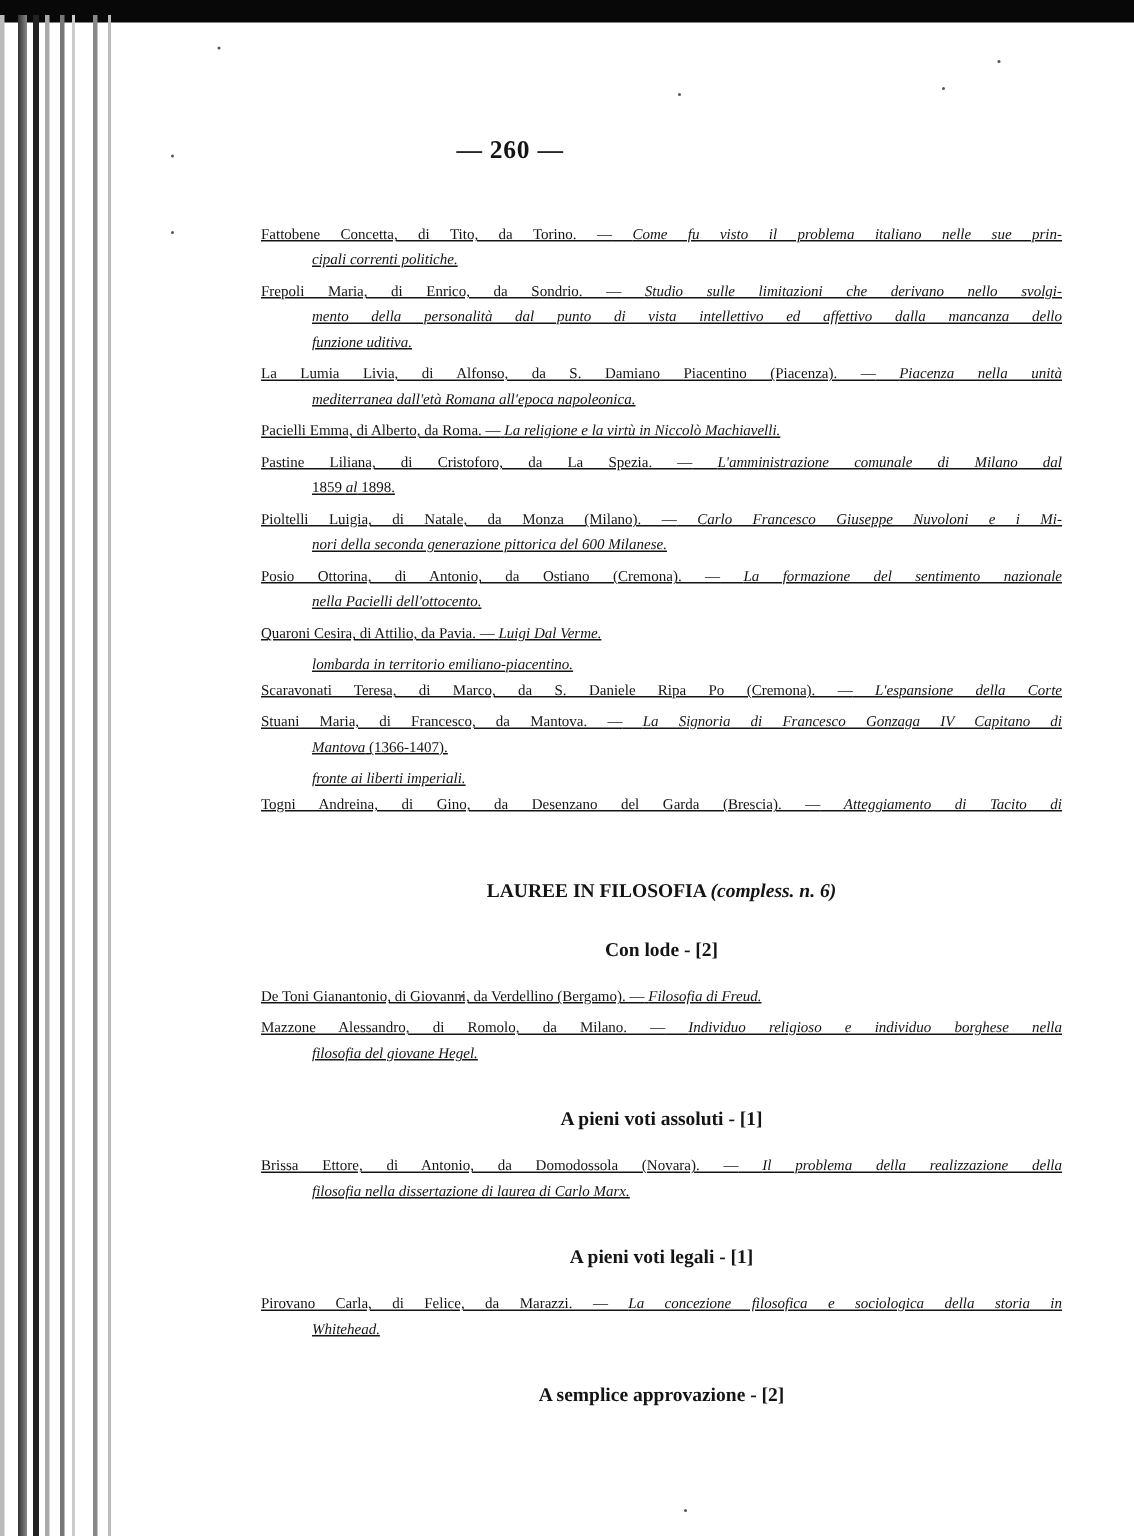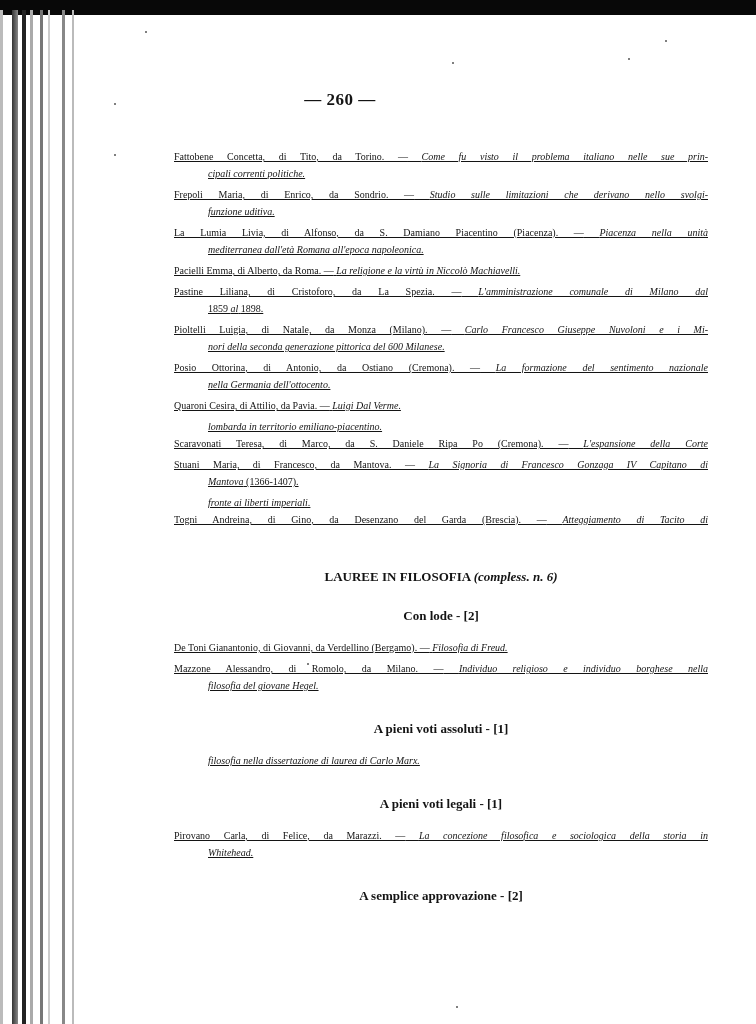--- a/index.html
+++ b/index.html
@@ -51,20 +51,21 @@
 
 <div class="content">
 
   <div class="entry" style="margin-top:0;">
     <span class="line"><span>Fattobene Concetta, di Tito, da Torino. —</span> <i>Come fu visto il problema italiano nelle sue prin-</i></span>
     <span class="line indent last"><i>cipali correnti politiche.</i></span>
   </div>
 
   <div class="entry" style="margin-top:1px;">
     <span class="line"><span>Frepoli Maria, di Enrico, da Sondrio. —</span> <i>Studio sulle limitazioni che derivano nello svolgi-</i></span>
+    <span class="line indent"><i>mento della personalità dal punto di vista intellettivo ed affettivo dalla mancanza dello</i></span>
     <span class="line indent last"><i>funzione uditiva.</i></span>
   </div>
 
   <div class="entry" style="margin-top:1px;">
     <span class="line"><span>La Lumia Livia, di Alfonso, da S. Damiano Piacentino (Piacenza). —</span> <i>Piacenza nella unità</i></span>
     <span class="line indent last"><i>mediterranea dall'età Romana all'epoca napoleonica.</i></span>
   </div>
 
   <div class="entry" style="margin-top:1px;">
     <span class="line last"><span>Pacielli Emma, di Alberto, da Roma. —</span> <i>La religione e la virtù in Niccolò Machiavelli.</i></span>
@@ -75,21 +76,21 @@
     <span class="line indent last"><span>1859</span> <i>al</i> <span>1898.</span></span>
   </div>
 
   <div class="entry" style="margin-top:1px;">
     <span class="line"><span>Pioltelli Luigia, di Natale, da Monza (Milano). —</span> <i>Carlo Francesco Giuseppe Nuvoloni e i Mi-</i></span>
     <span class="line indent last"><i>nori della seconda generazione pittorica del 600 Milanese.</i></span>
   </div>
 
   <div class="entry" style="margin-top:1px;">
     <span class="line"><span>Posio Ottorina, di Antonio, da Ostiano (Cremona). —</span> <i>La formazione del sentimento nazionale</i></span>
-    <span class="line indent last"><i>nella Germania dell'ottocento.</i></span>
+    <span class="line indent last"><i>nella Pacielli dell'ottocento.</i></span>
   </div>
 
   <div class="entry" style="margin-top:1px;">
     <span class="line last"><span>Quaroni Cesira, di Attilio, da Pavia. —</span> <i>Luigi Dal Verme.</i></span>
   </div>
 
   <div class="entry" style="margin-top:1px;">
     <span class="line indent last"><i>lombarda in territorio emiliano-piacentino.</i></span>
     <span class="line"><span>Scaravonati Teresa, di Marco, da S. Daniele Ripa Po (Cremona). —</span> <i>L'espansione della Corte</i></span>
   </div>
@@ -115,20 +116,21 @@
     <span class="line last"><span>De Toni Gianantonio, di Giovanni, da Verdellino (Bergamo). —</span> <i>Filosofia di Freud.</i></span>
   </div>
   <div class="entry">
     <span class="line"><span>Mazzone Alessandro, di Romolo, da Milano. —</span> <i>Individuo religioso e individuo borghese nella</i></span>
     <span class="line indent last"><i>filosofia del giovane Hegel.</i></span>
   </div>
 
   <div class="subsection-title" style="margin-top:26px;">A pieni voti assoluti - [1]</div>
 
   <div class="entry" style="margin-top:15px;">
+    <span class="line"><span>Brissa Ettore, di Antonio, da Domodossola (Novara). —</span> <i>Il problema della realizzazione della</i></span>
     <span class="line indent last"><i>filosofia nella dissertazione di laurea di Carlo Marx.</i></span>
   </div>
 
   <div class="subsection-title" style="margin-top:26px;">A pieni voti legali - [1]</div>
 
   <div class="entry" style="margin-top:15px;">
     <span class="line"><span>Pirovano Carla, di Felice, da Marazzi. —</span> <i>La concezione filosofica e sociologica della storia in</i></span>
     <span class="line indent last"><i>Whitehead.</i></span>
   </div>
 

